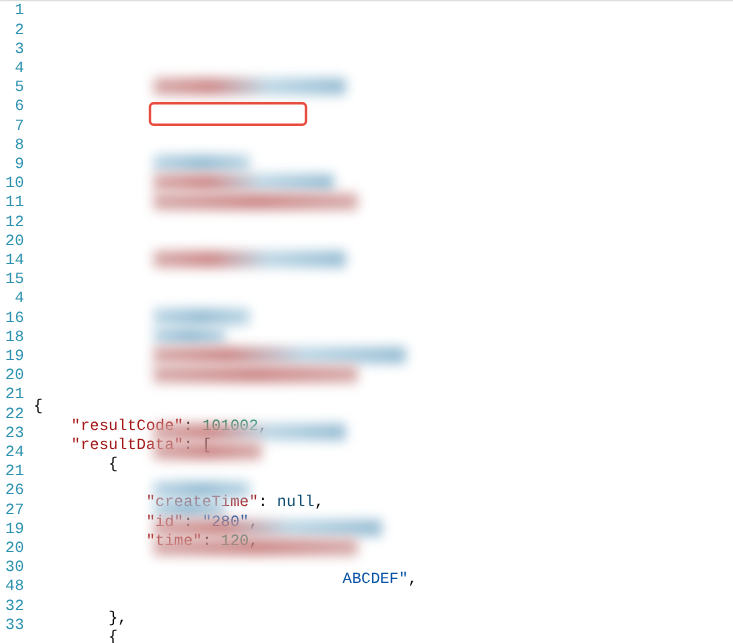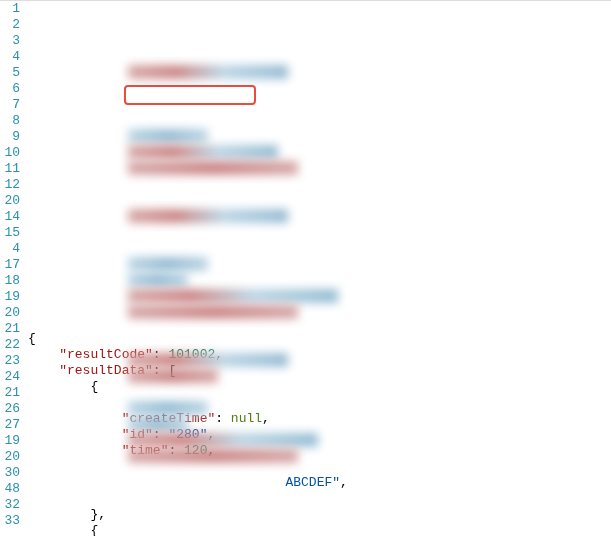--- a/index.html
+++ b/index.html
@@ -45,21 +45,21 @@
     .key {
       color: #a31515;
     }
     .string {
       color: #0451a5;
     }
     .number {
       color: #098658;
     }
     .null {
-      color: #4d7c0f;
+      color: #0c4a6e;
     }
     .punct {
       color: #000000;
     }
     .highlight-box {
       position: absolute;
       border: 2px solid #e74c3c;
       border-radius: 4px;
       pointer-events: none;
       z-index: 10;
@@ -94,21 +94,21 @@
       <div class="line">7</div>
       <div class="line">8</div>
       <div class="line">9</div>
       <div class="line">10</div>
       <div class="line">11</div>
       <div class="line">12</div>
       <div class="line">20</div>
       <div class="line">14</div>
       <div class="line">15</div>
       <div class="line">4</div>
-      <div class="line">17</div>
+      <div class="line">16</div>
       <div class="line">18</div>
       <div class="line">19</div>
       <div class="line">20</div>
       <div class="line">21</div>
       <div class="line">22</div>
       <div class="line">23</div>
       <div class="line">24</div>
       <div class="line">21</div>
       <div class="line">26</div>
       <div class="line">27</div>

